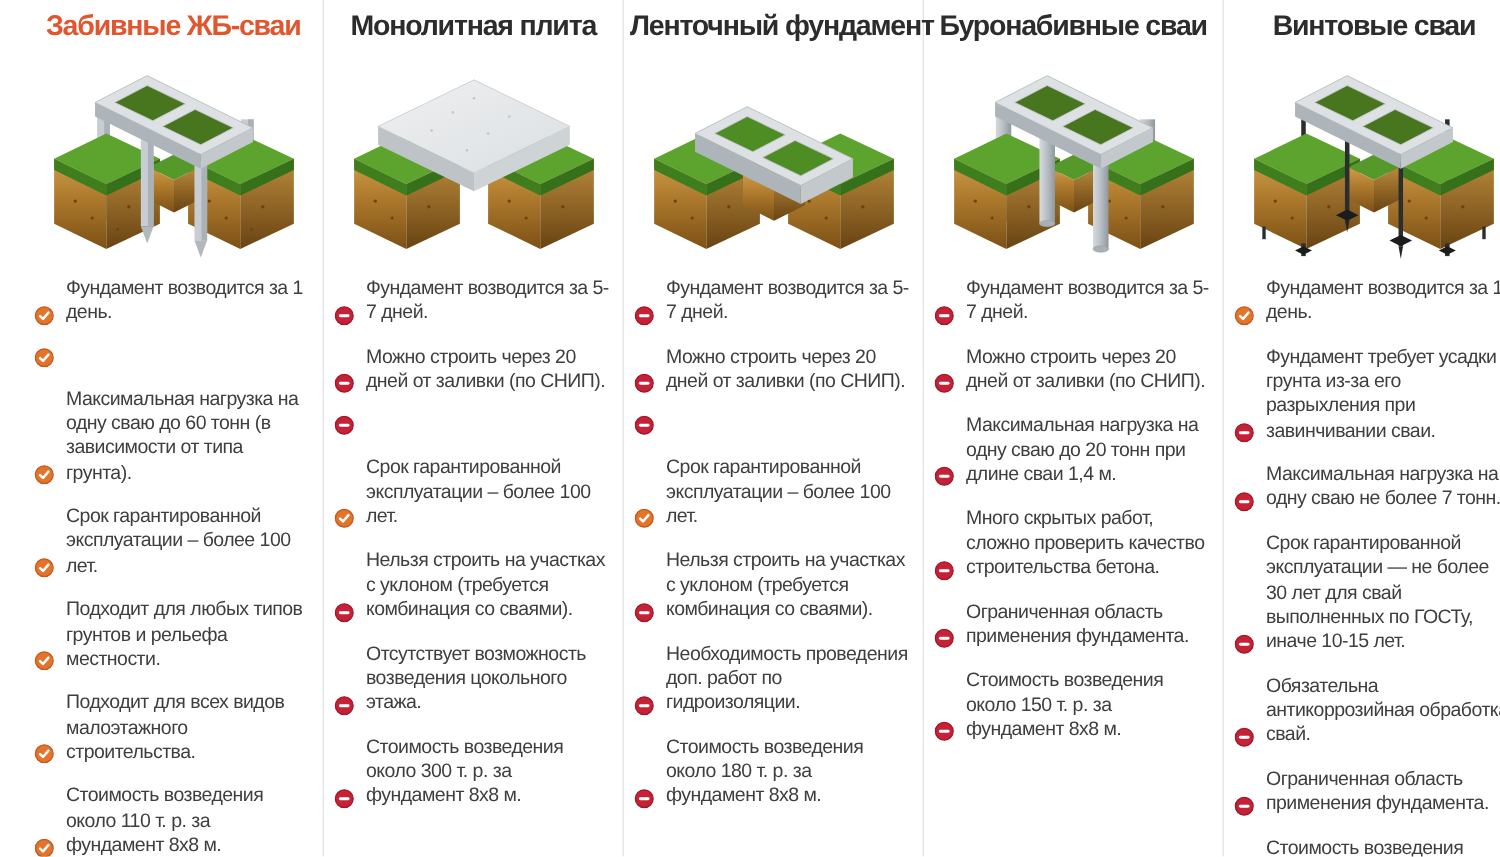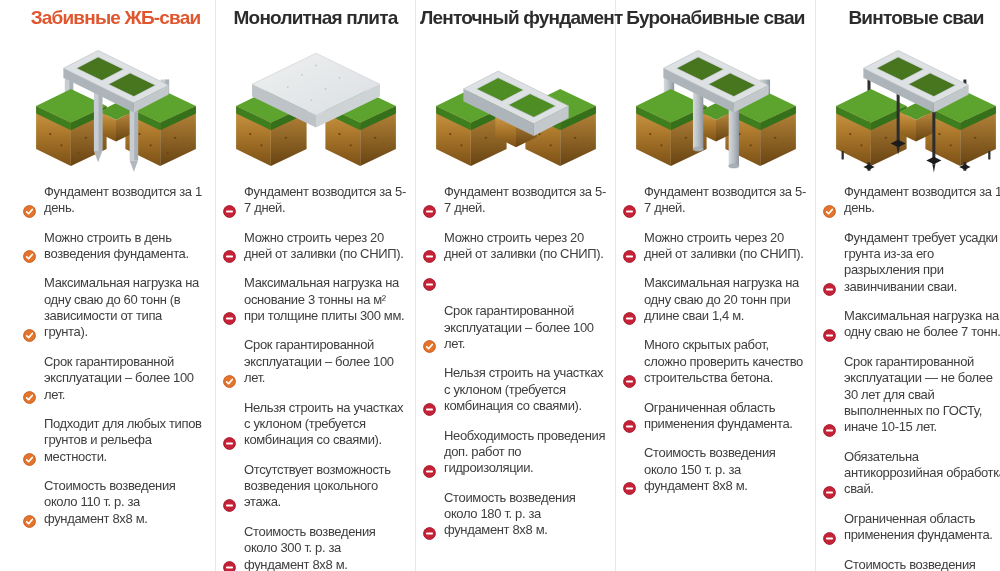--- a/index.html
+++ b/index.html
@@ -107,21 +107,20 @@
   </li>
 
   <li class="item is-check">
     <span class="ic ic-check">
       <svg width="13" height="13" viewBox="0 0 14 14">
         <circle cx="7" cy="7" r="6.4" style="fill:var(--check-fill,#e2742c)" stroke="#c6571b" stroke-width="0.9"></circle>
         <path d="M4 7.3 L6.1 9.3 L10 4.8" fill="none" stroke="#ffffff" stroke-width="1.8" stroke-linecap="round" stroke-linejoin="round"></path>
       </svg>
     </span>
 
-    <span class="txt">Можно строить в день возведения фундамента.</span>
   </li>
 
   <li class="item is-check">
     <span class="ic ic-check">
       <svg width="13" height="13" viewBox="0 0 14 14">
         <circle cx="7" cy="7" r="6.4" style="fill:var(--check-fill,#e2742c)" stroke="#c6571b" stroke-width="0.9"></circle>
         <path d="M4 7.3 L6.1 9.3 L10 4.8" fill="none" stroke="#ffffff" stroke-width="1.8" stroke-linecap="round" stroke-linejoin="round"></path>
       </svg>
     </span>
 
@@ -143,20 +142,30 @@
     <span class="ic ic-check">
       <svg width="13" height="13" viewBox="0 0 14 14">
         <circle cx="7" cy="7" r="6.4" style="fill:var(--check-fill,#e2742c)" stroke="#c6571b" stroke-width="0.9"></circle>
         <path d="M4 7.3 L6.1 9.3 L10 4.8" fill="none" stroke="#ffffff" stroke-width="1.8" stroke-linecap="round" stroke-linejoin="round"></path>
       </svg>
     </span>
 
     <span class="txt">Подходит для любых типов грунтов и рельефа местности.</span>
   </li>
 
+  <li class="item is-check">
+    <span class="ic ic-check">
+      <svg width="13" height="13" viewBox="0 0 14 14">
+        <circle cx="7" cy="7" r="6.4" style="fill:var(--check-fill,#e2742c)" stroke="#c6571b" stroke-width="0.9"></circle>
+        <path d="M4 7.3 L6.1 9.3 L10 4.8" fill="none" stroke="#ffffff" stroke-width="1.8" stroke-linecap="round" stroke-linejoin="round"></path>
+      </svg>
+    </span>
+
+    <span class="txt">Подходит для всех видов малоэтажного строительства.</span>
+  </li>
 
   <li class="item is-check">
     <span class="ic ic-check">
       <svg width="13" height="13" viewBox="0 0 14 14">
         <circle cx="7" cy="7" r="6.4" style="fill:var(--check-fill,#e2742c)" stroke="#c6571b" stroke-width="0.9"></circle>
         <path d="M4 7.3 L6.1 9.3 L10 4.8" fill="none" stroke="#ffffff" stroke-width="1.8" stroke-linecap="round" stroke-linejoin="round"></path>
       </svg>
     </span>
 
     <span class="txt">Стоимость возведения около 110 т. р. за фундамент 8х8 м.</span>
@@ -231,21 +240,20 @@
   </li>
 
   <li class="item is-minus">
 
     <span class="ic ic-minus">
       <svg width="13" height="13" viewBox="0 0 14 14">
         <circle cx="7" cy="7" r="6.4" style="fill:var(--minus-fill,#c52238)" stroke="#a31527" stroke-width="0.9"></circle>
         <rect x="3.2" y="6" width="7.6" height="2" rx="1" fill="#ffffff"></rect>
       </svg>
     </span>
-    <span class="txt">Максимальная нагрузка на основание 3 тонны на м² при толщине плиты 300 мм.</span>
   </li>
 
   <li class="item is-check">
     <span class="ic ic-check">
       <svg width="13" height="13" viewBox="0 0 14 14">
         <circle cx="7" cy="7" r="6.4" style="fill:var(--check-fill,#e2742c)" stroke="#c6571b" stroke-width="0.9"></circle>
         <path d="M4 7.3 L6.1 9.3 L10 4.8" fill="none" stroke="#ffffff" stroke-width="1.8" stroke-linecap="round" stroke-linejoin="round"></path>
       </svg>
     </span>
 

